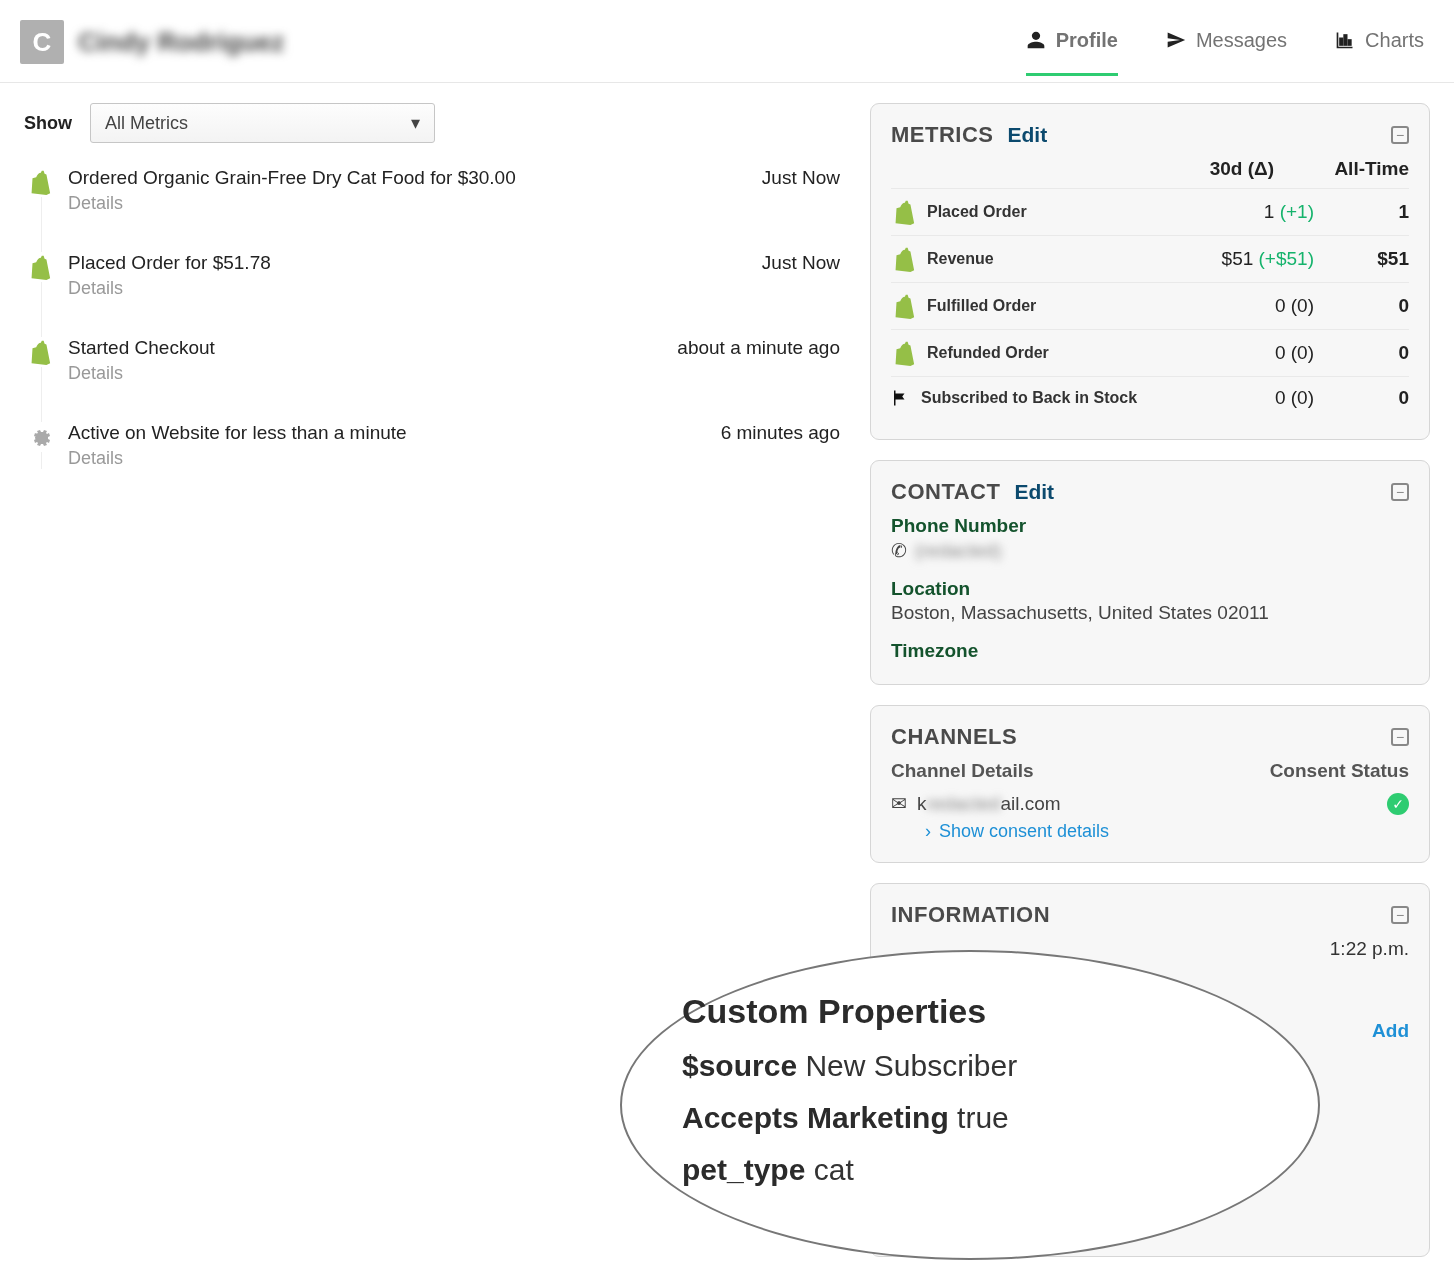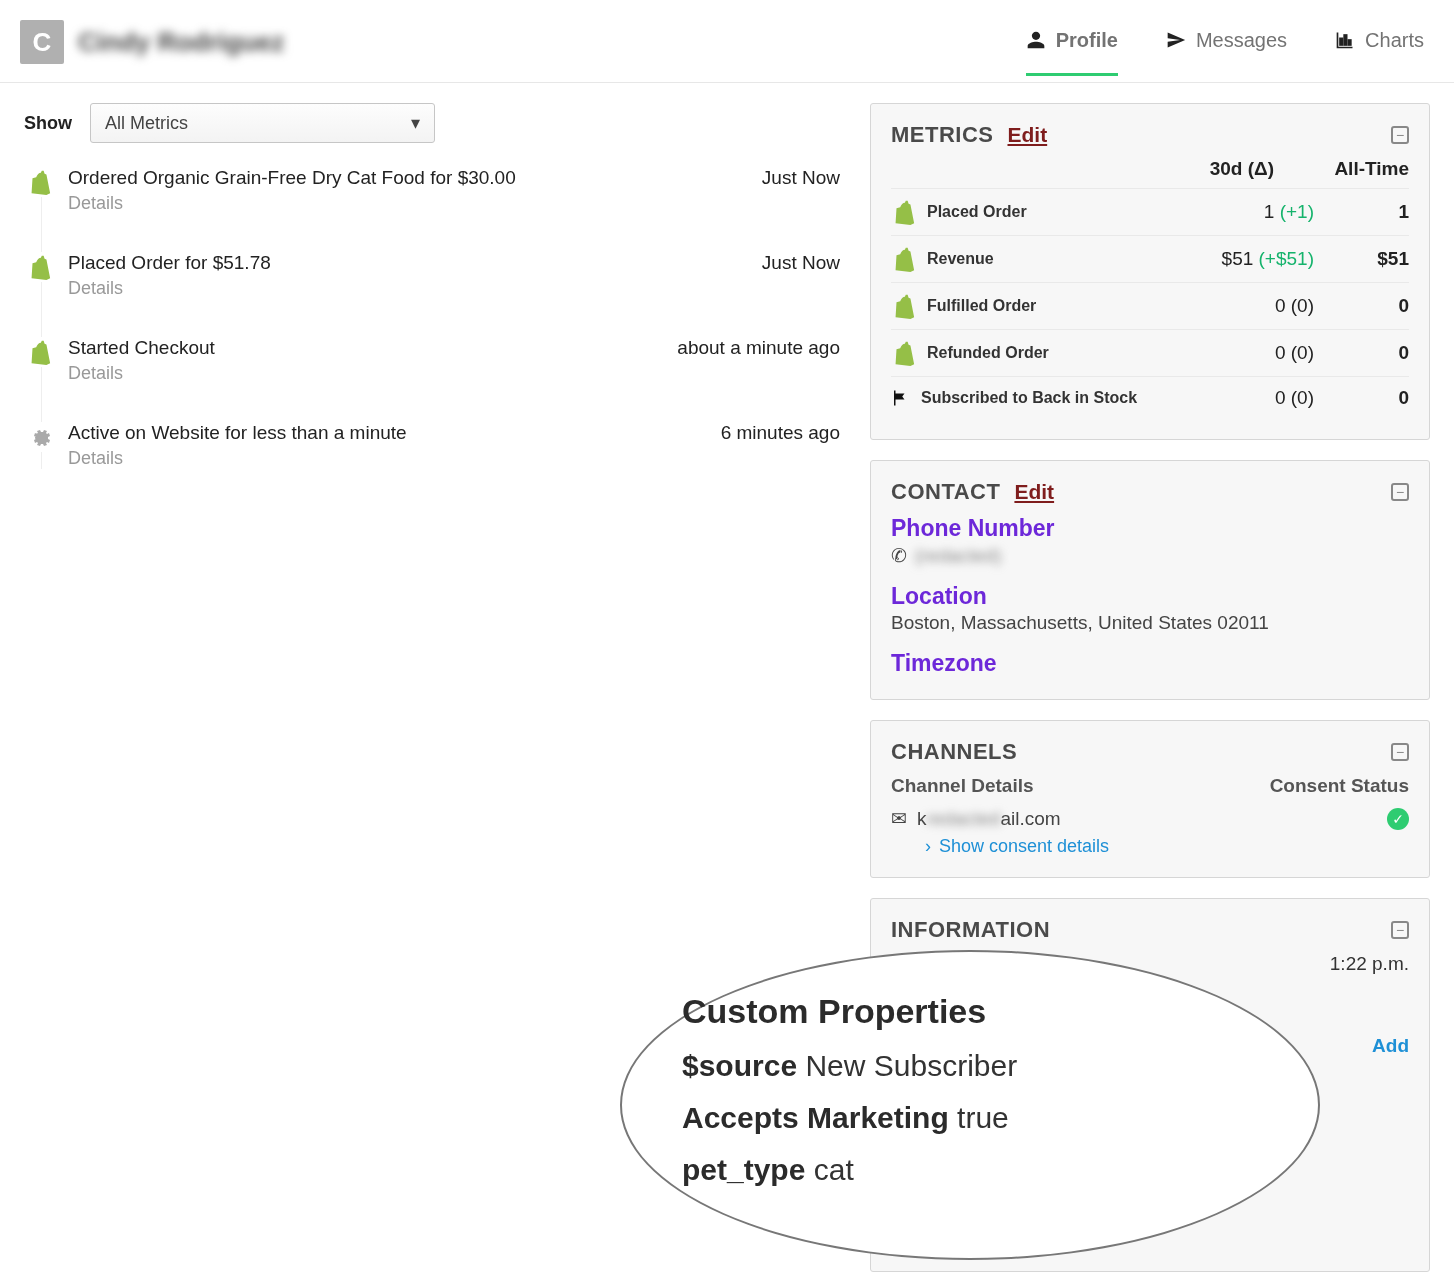--- a/index.html
+++ b/index.html
@@ -20,37 +20,37 @@
 .filter-label { font-weight:700; font-size:18px; color:#222; }
 .select { width: 345px; height: 40px; border:1px solid #c6c6c6; border-radius:3px; background: linear-gradient(#fdfdfd,#f3f3f3); display:flex; align-items:center; justify-content:space-between; padding:0 14px; font-size:18px; color:#444; cursor:pointer; }
 .activity { position:relative; padding-left:44px; }
 .activity::before { content:''; position:absolute; left:17px; top:0; bottom:0; width:1px; background:#eee; }
 .activity-item { position:relative; margin-bottom:38px; }
 .activity-icon { position:absolute; left:-44px; top:0; width:30px; height:30px; display:flex; align-items:center; justify-content:center; background:#fff; }
 .activity-row { display:flex; justify-content:space-between; align-items:flex-end; }
 .activity-title { font-size:19px; color:#222; }
 .activity-time { font-size:19px; color:#222; white-space:nowrap; margin-left:24px; }
 .activity-details { margin-top:4px; font-size:18px; color:#999; cursor:pointer; }
-.panel { border:1px solid #d6d6d6; border-radius:3px; background:#f7f7f7; padding:18px 20px 20px 20px; }
+.panel { border:1px solid #d6d6d6; border-radius:9px; background:#f7f7f7; padding:18px 20px 20px 20px; }
 .panel-head { display:flex; align-items:center; justify-content:space-between; margin-bottom:10px; }
 .panel-title-wrap { display:flex; align-items:baseline; gap:14px; }
 .panel-title { font-size:22px; font-weight:800; color:#4a4a4a; letter-spacing:0.5px; }
-.edit-link { font-size:21px; font-weight:700; color:#7f1d1d; cursor:pointer;text-decoration:underline; }
+.edit-link { font-size:21px; font-weight:700; color:#0c4a6e; cursor:pointer; }
 .collapse-btn { width:18px; height:18px; border:2px solid #888; border-radius:3px; display:flex; align-items:center; justify-content:center; color:#888; font-size:14px; line-height:1; cursor:pointer; }
 .metrics-head-row { display:flex; justify-content:flex-end; gap:40px; font-size:18px; font-weight:700; color:#555; margin-bottom:8px; }
 .metrics-head-row .col-30 { width:120px; text-align:right; }
 .metrics-head-row .col-all { width:95px; text-align:right; }
 .metric-row { display:flex; align-items:center; padding:10px 0; border-top:1px solid #e9e9e9; }
 .metric-label-wrap { display:flex; align-items:center; gap:12px; flex:1; }
 .metric-label { font-size:16px; font-weight:700; color:#333; }
 .col-30 { width:120px; text-align:right; font-size:19px; color:#222; }
 .col-all { width:95px; text-align:right; font-size:19px; font-weight:700; color:#222; }
 .delta-pos { color:#15b36c; }
 .contact-block { margin-bottom:16px; }
-.contact-label { font-size:23px; font-weight:700; color:#6d28d9; margin-bottom:2px; }
+.contact-label { font-size:19px; font-weight:700; color:#14532d; margin-bottom:2px; }
 .contact-value { font-size:19px; color:#444; }
 .phone-line { display:flex; align-items:center; gap:8px; }
 .blurred { filter: blur(4px); color:#888; }
 .channels-head { display:flex; justify-content:space-between; font-size:19px; font-weight:700; color:#555; margin-top:4px; margin-bottom:10px; }
 .channel-row { display:flex; align-items:center; justify-content:space-between; }
 .channel-left { display:flex; align-items:center; gap:10px; font-size:19px; color:#444; }
 .channel-sub { margin-left:34px; margin-top:6px; display:flex; align-items:center; gap:8px; color:#1e90d6; font-size:18px; cursor:pointer; }
 .check-badge { width:22px; height:22px; border-radius:50%; background:#2ecc71; display:flex; align-items:center; justify-content:center; color:#fff; font-size:14px; }
 .info-line { font-size:19px; color:#333; margin-top:6px; }
 .add-link { color:#1e90d6; font-weight:700; font-size:19px; cursor:pointer; text-align:right; }

